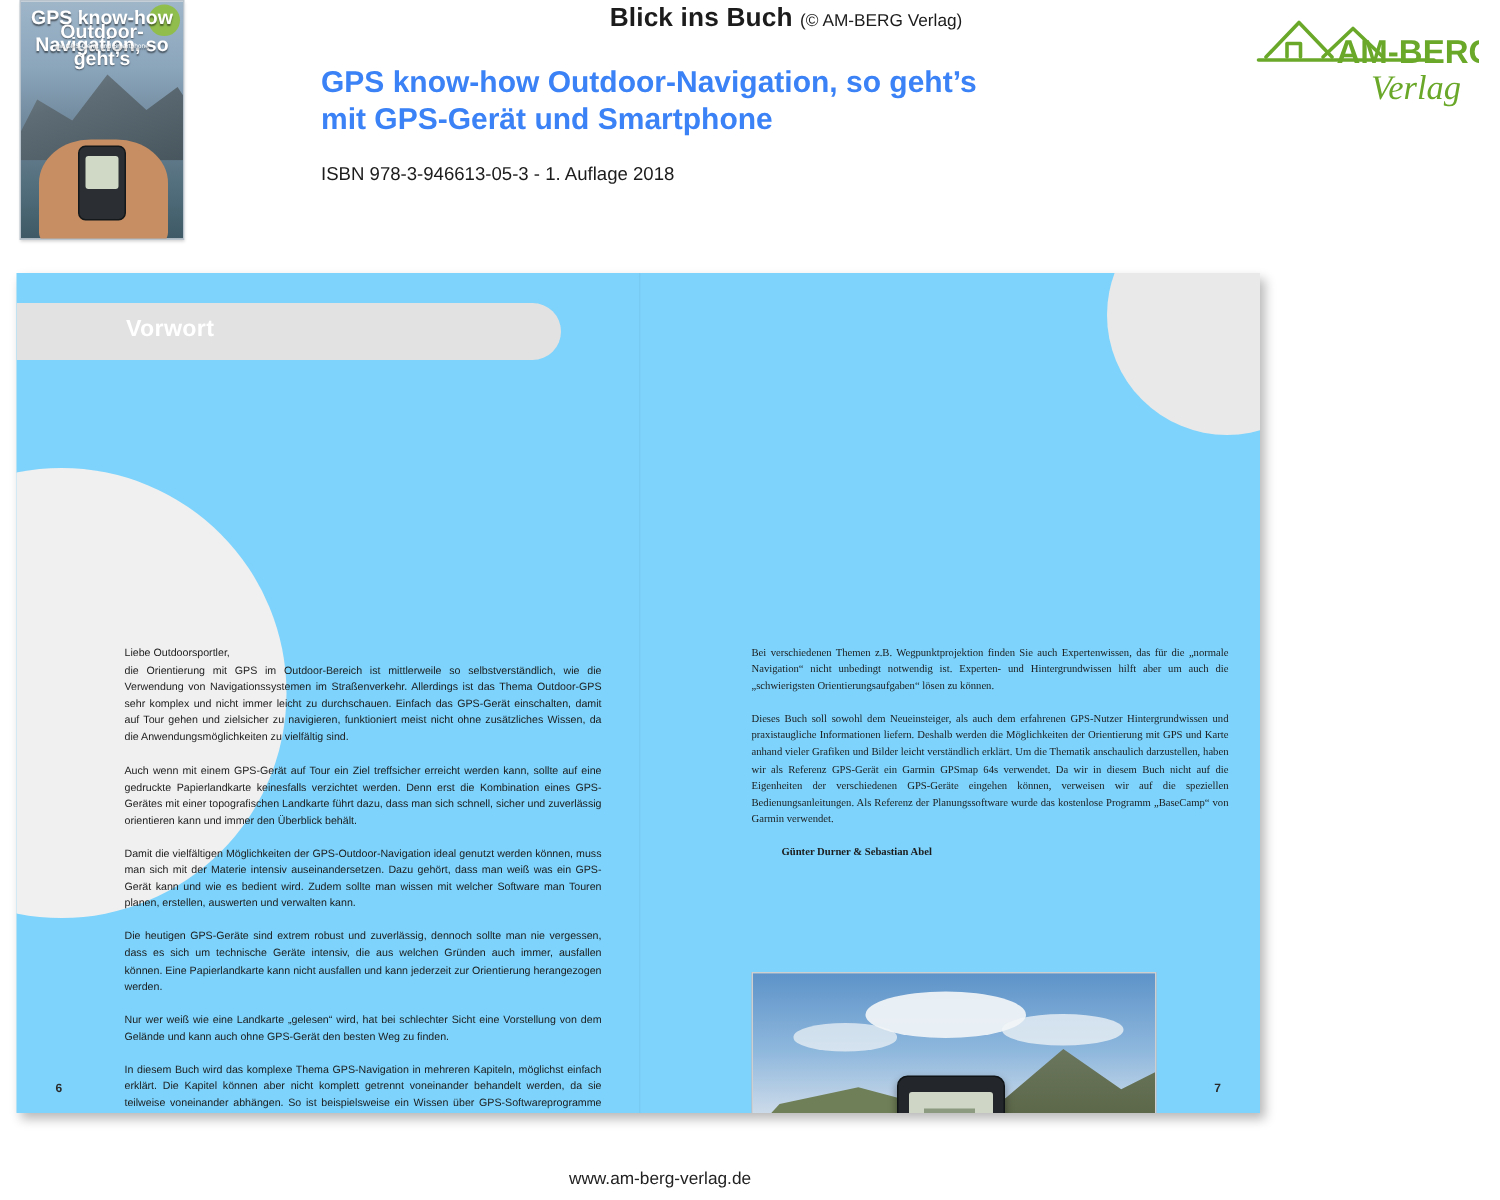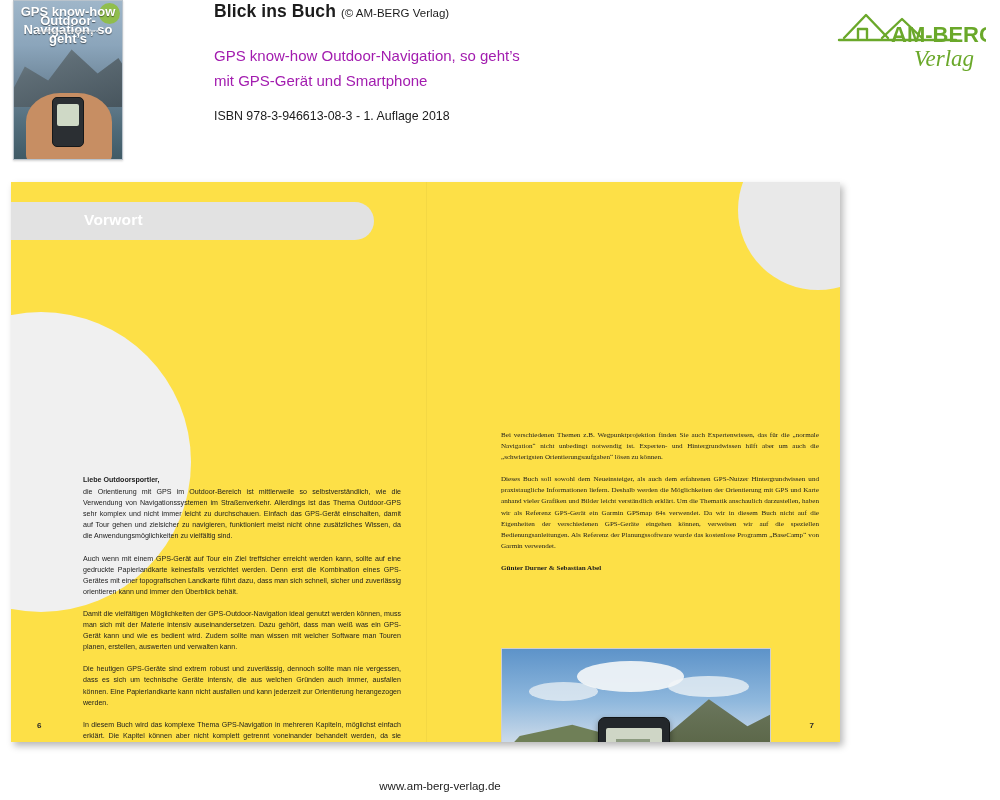--- a/index.html
+++ b/index.html
@@ -100,31 +100,32 @@
     top: 0;
     width: 620px;
   }
   .hdr-line1 {
     font-size: 17.5px;
     font-weight: bold;
     color: #1c1c1c;
     margin: 0;
     padding-top: 1px;
     letter-spacing: .1px;
+    text-align: center;
   }
   .hdr-line1 .pub {
     font-size: 11.5px;
     font-weight: normal;
     letter-spacing: 0;
   }
   .hdr-title {
     margin: 21px 0 0 0;
-    font-size: 15px;
-    font-weight: normal;
-    color: #a21caf;
+    font-size: 20px;
+    font-weight: bold;
+    color: #3b82f6;
     line-height: 25px;
   }
   .hdr-isbn {
     margin: 14px 0 0 0;
     font-size: 12.4px;
     line-height: 18px;
     color: #1c1c1c;
   }
 
   
@@ -137,21 +138,21 @@
   }
   .logo svg { display: block; }
 
   
   .spread {
     position: absolute;
     left: 11px;
     top: 182px;
     width: 829px;
     height: 560px;
-    background: #fde047;
+    background: #7dd3fc;
     box-shadow: 3px 4px 7px rgba(0,0,0,0.28);
     overflow: hidden;
   }
   .spread::after { 
     content: "";
     position: absolute;
     left: 50%;
     top: 0; bottom: 0;
     width: 1px;
     background: rgba(0,0,0,0.035);
@@ -199,28 +200,28 @@
     width: 318px;
     font-size: 7.1px;
     line-height: 11.1px;
     color: #1c1c1c;
     text-align: justify;
   }
   .col.left  { left: 72px; top: 248px; }
   .col.right { left: 490px; top: 248px; font-family: Liberation Serif, serif; }
   .col p { margin: 0 0 11px 0; }
   .col .lead {
-    font-weight: bold;
+    font-weight: normal;
     margin-bottom: 1px;
-    margin-top: 45px;
   }
   .col .signature {
     font-weight: bold;
     margin-top: 6px;
     margin-bottom: 9px;
+    margin-left: 20px;
   }
 
   .photo {
     position: absolute;
     left: 490px;
     top: 466px;
     width: 268px;
     height: 207px;
     border: 1px solid #cfcfcf;
     overflow: hidden;
@@ -320,21 +321,21 @@
   <div class="hdr-text">
     <div class="hdr-line1">
       <span>Blick ins Buch</span>
       <span class="pub">(© AM-BERG Verlag)</span>
     </div>
     <div class="hdr-title">
       <div>GPS know-how Outdoor-Navigation, so geht’s</div>
       <div>mit GPS-Gerät und Smartphone</div>
     </div>
     <div class="hdr-isbn">
-      <div>ISBN 978-3-946613-08-3  -  1. Auflage 2018</div>
+      <div>ISBN 978-3-946613-05-3  -  1. Auflage 2018</div>
     </div>
   </div>
 
   <div class="logo">
     <svg width="150" height="78" viewBox="0 0 150 78" xmlns="http://www.w3.org/2000/svg">
       <g fill="none" stroke="#6aa82a" stroke-width="2.4" stroke-linejoin="round" stroke-linecap="round">
         <path d="M8 30 L30 7 L52 30"></path>
         <path d="M46 30 L66 11 L86 30"></path>
         <path d="M3 32 L120 32"></path>
         <path d="M22 30 L22 21 L31 21 L31 30"></path>
@@ -352,20 +353,21 @@
   <div class="vorwort-bar">
     <span>Vorwort</span>
   </div>
 
   <div class="col left">
     <p class="lead">Liebe Outdoorsportler,</p>
     <p>die Orientierung mit GPS im Outdoor-Bereich ist mittlerweile so selbstverständlich, wie die Verwendung von Navigationssystemen im Straßenverkehr. Allerdings ist das Thema Outdoor-GPS sehr komplex und nicht immer leicht zu durchschauen. Einfach das GPS-Gerät einschalten, damit auf Tour gehen und zielsicher zu navigieren, funktioniert meist nicht ohne zusätzliches Wissen, da die Anwendungsmöglichkeiten zu vielfältig sind.</p>
     <p>Auch wenn mit einem GPS-Gerät auf Tour ein Ziel treffsicher erreicht werden kann, sollte auf eine gedruckte Papierlandkarte keinesfalls verzichtet werden. Denn erst die Kombination eines GPS-Gerätes mit einer topografischen Landkarte führt dazu, dass man sich schnell, sicher und zuverlässig orientieren kann und immer den Überblick behält.</p>
     <p>Damit die vielfältigen Möglichkeiten der GPS-Outdoor-Navigation ideal genutzt werden können, muss man sich mit der Materie intensiv auseinandersetzen. Dazu gehört, dass man weiß was ein GPS-Gerät kann und wie es bedient wird. Zudem sollte man wissen mit welcher Software man Touren planen, erstellen, auswerten und verwalten kann.</p>
     <p>Die heutigen GPS-Geräte sind extrem robust und zuverlässig, dennoch sollte man nie vergessen, dass es sich um technische Geräte intensiv, die aus welchen Gründen auch immer, ausfallen können. Eine Papierlandkarte kann nicht ausfallen und kann jederzeit zur Orientierung herangezogen werden.</p>
+    <p>Nur wer weiß wie eine Landkarte „gelesen“ wird, hat bei schlechter Sicht eine Vorstellung von dem Gelände und kann auch ohne GPS-Gerät den besten Weg zu finden.</p>
     <p>In diesem Buch wird das komplexe Thema GPS-Navigation in mehreren Kapiteln, möglichst einfach erklärt. Die Kapitel können aber nicht komplett getrennt voneinander behandelt werden, da sie teilweise voneinander abhängen. So ist beispielsweise ein Wissen über GPS-Softwareprogramme notwendig, um Tracks oder Routen auf ein GPS-Gerät zu übertragen, um damit die verschiedenen Anwendungsmöglichkeiten von GPS-Geräten nutzen zu können.</p>
   </div>
 
   <div class="col right">
     <p>Bei verschiedenen Themen z.B. Wegpunktprojektion finden Sie auch Expertenwissen, das für die „normale Navigation“ nicht unbedingt notwendig ist. Experten- und Hintergrundwissen hilft aber um auch die „schwierigsten Orientierungsaufgaben“ lösen zu können.</p>
     <p>Dieses Buch soll sowohl dem Neueinsteiger, als auch dem erfahrenen GPS-Nutzer Hintergrundwissen und praxistaugliche Informationen liefern. Deshalb werden die Möglichkeiten der Orientierung mit GPS und Karte anhand vieler Grafiken und Bilder leicht verständlich erklärt. Um die Thematik anschaulich darzustellen, haben wir als Referenz GPS-Gerät ein Garmin GPSmap 64s verwendet. Da wir in diesem Buch nicht auf die Eigenheiten der verschiedenen GPS-Geräte eingehen können, verweisen wir auf die speziellen Bedienungsanleitungen. Als Referenz der Planungssoftware wurde das kostenlose Programm „BaseCamp“ von Garmin verwendet.</p>
     <p class="signature">Günter Durner &amp; Sebastian Abel</p>
   </div>
 
   <div class="photo">

